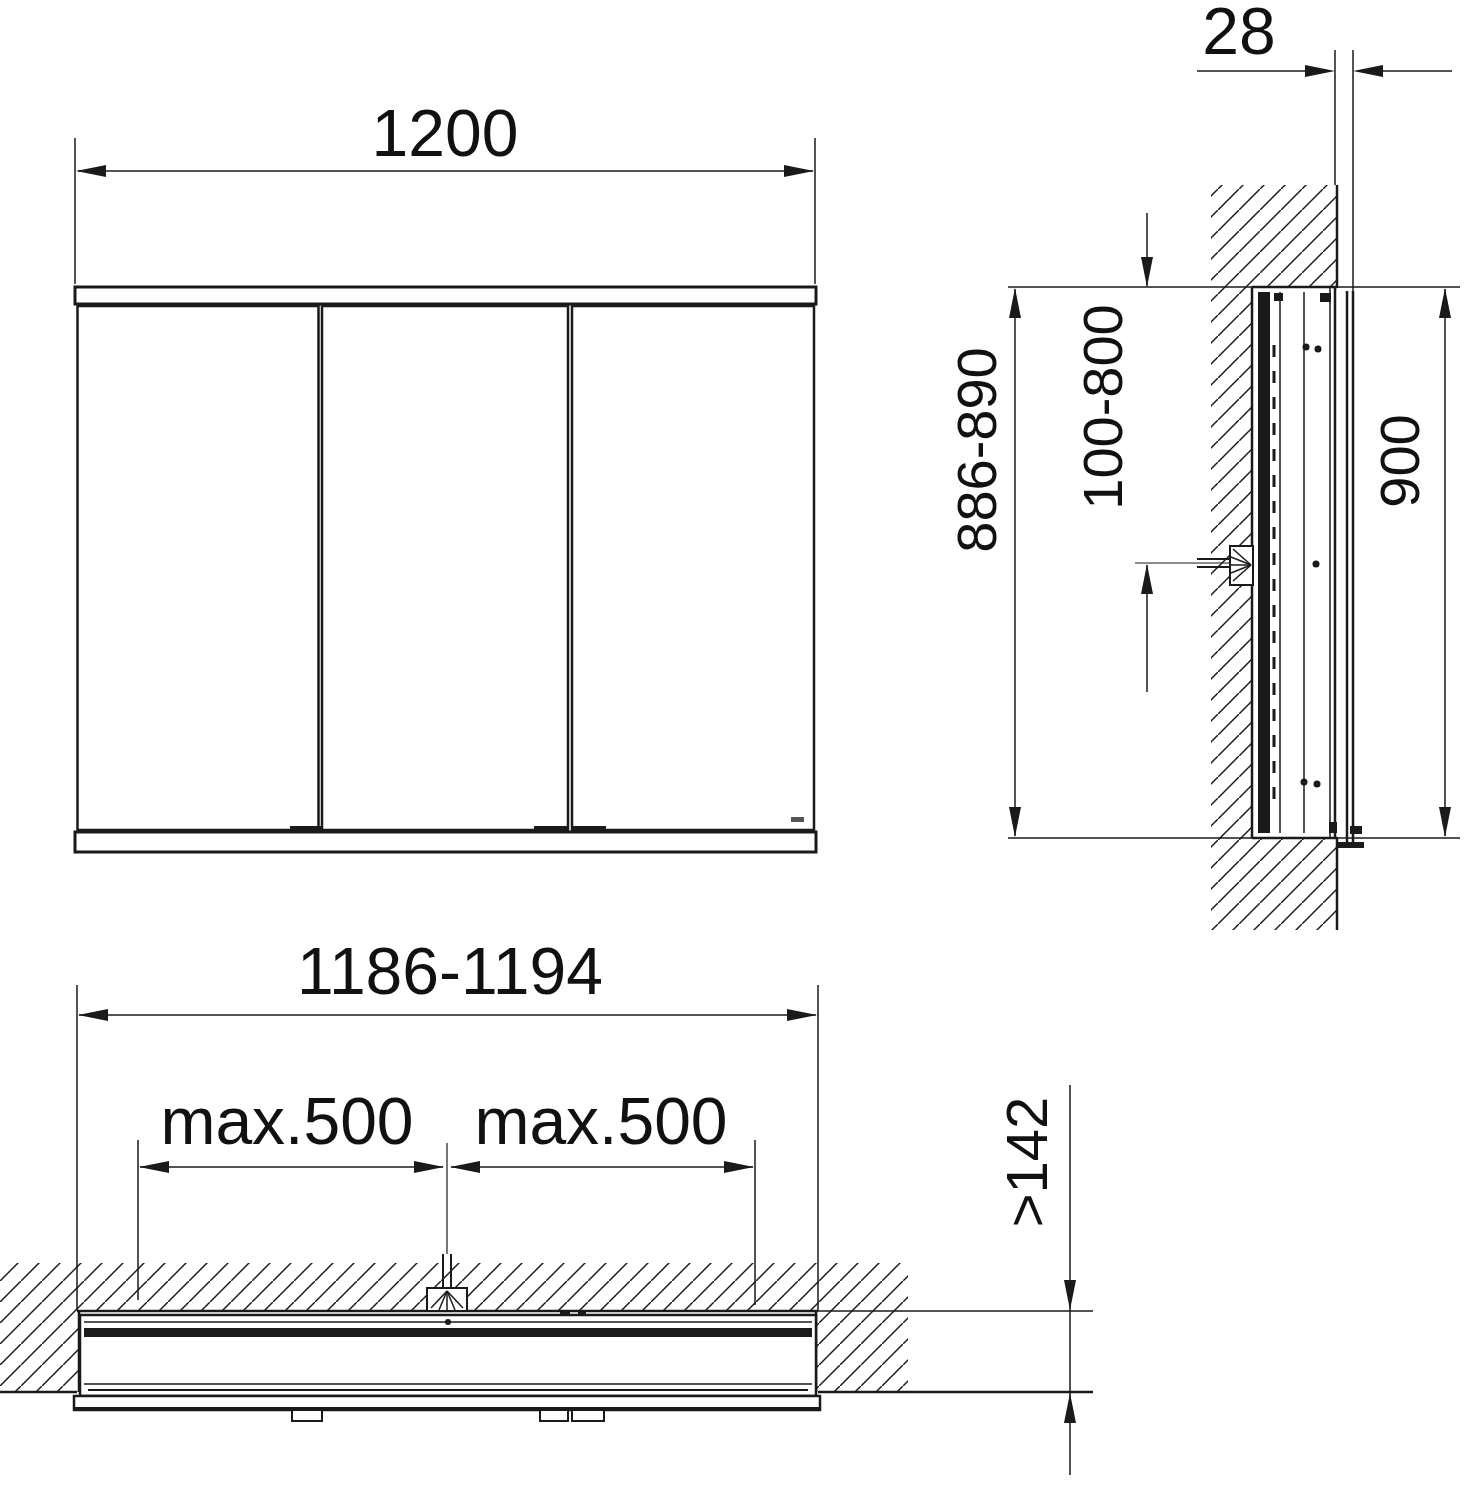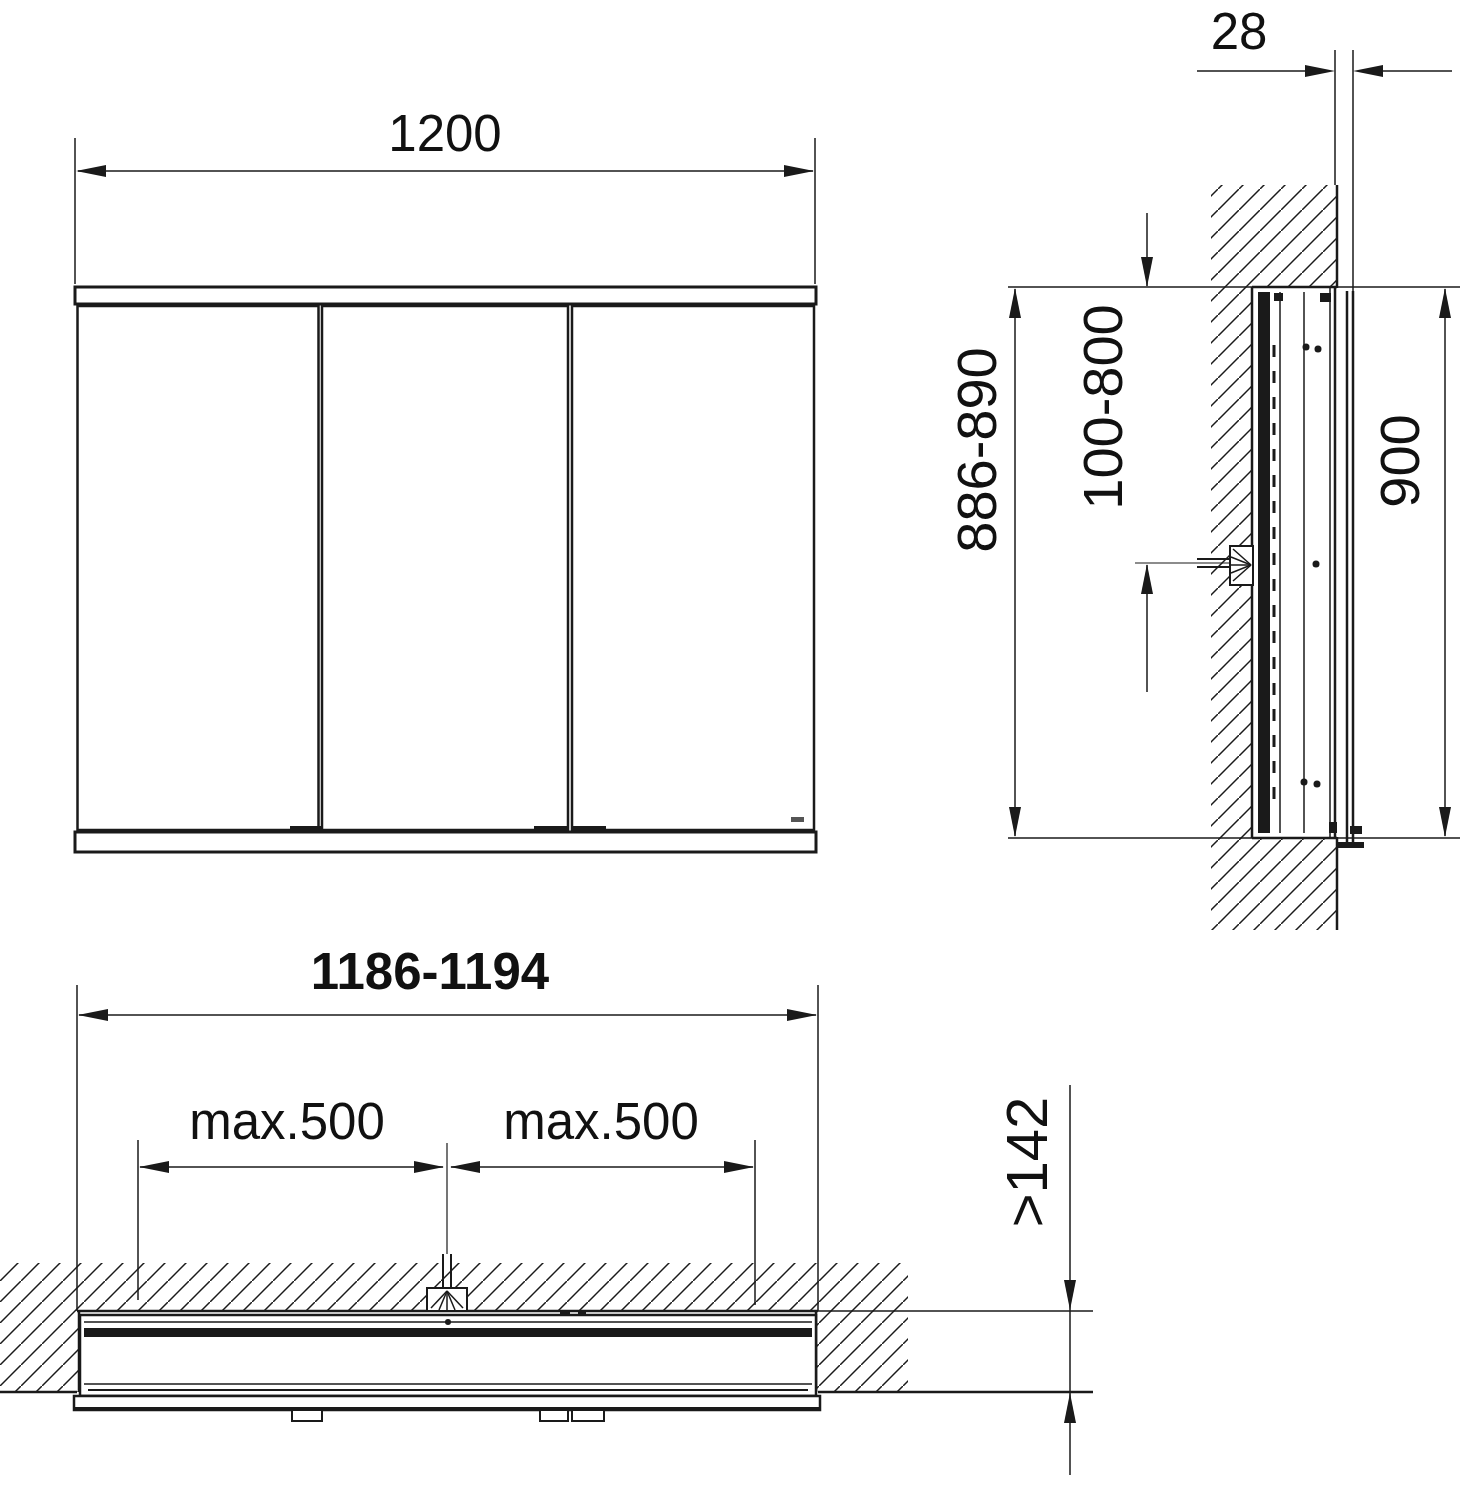--- a/index.html
+++ b/index.html
@@ -8,21 +8,21 @@
     width:1468px;height:1496px;
     background:#ffffff;
     font-family:"Liberation Sans", sans-serif;
     color:#111111;
     overflow:hidden;
   }
   #drawing-svg{position:absolute;left:0;top:0;}
   .dimlabel{
     position:absolute;
     display:flex;align-items:center;justify-content:center;
-    font-size:51px;line-height:1;color:#111;
+    font-size:66px;line-height:1;color:#111;
     letter-spacing:0px;white-space:nowrap;
     user-select:none;
   }
   .vtext{
     width:320px;height:60px;
     font-size:56px;
     transform:rotate(-90deg);
     transform-origin:center center;
   }
 </style>
@@ -205,21 +205,21 @@
   <div class="dimlabel" style="left:245px;top:98px;width:400px;height:70px;text-align:right;">1200</div>
 
   <div class="dimlabel" style="left:1139px;top:0px;width:200px;height:62px;">28</div>
 
   <div class="dimlabel vtext" style="left:817px;top:420px;">886-890</div>
 
   <div class="dimlabel vtext" style="left:943px;top:377px;">100-800</div>
 
   <div class="dimlabel vtext" style="left:1240px;top:431px;">900</div>
 
-  <div class="dimlabel" style="left:180px;top:936px;width:500px;height:70px;font-weight:bold;">1186-1194</div>
+  <div class="dimlabel" style="left:200px;top:936px;width:500px;height:70px;">1186-1194</div>
 
   <div class="dimlabel" style="left:87px;top:1088px;width:400px;height:66px;">max.500</div>
 
   <div class="dimlabel" style="left:401px;top:1088px;width:400px;height:66px;">max.500</div>
 
   <div class="dimlabel vtext" style="left:867px;top:1132px;font-size:58px;">&gt;142</div>
 
 </div>
 
 </body></html>

